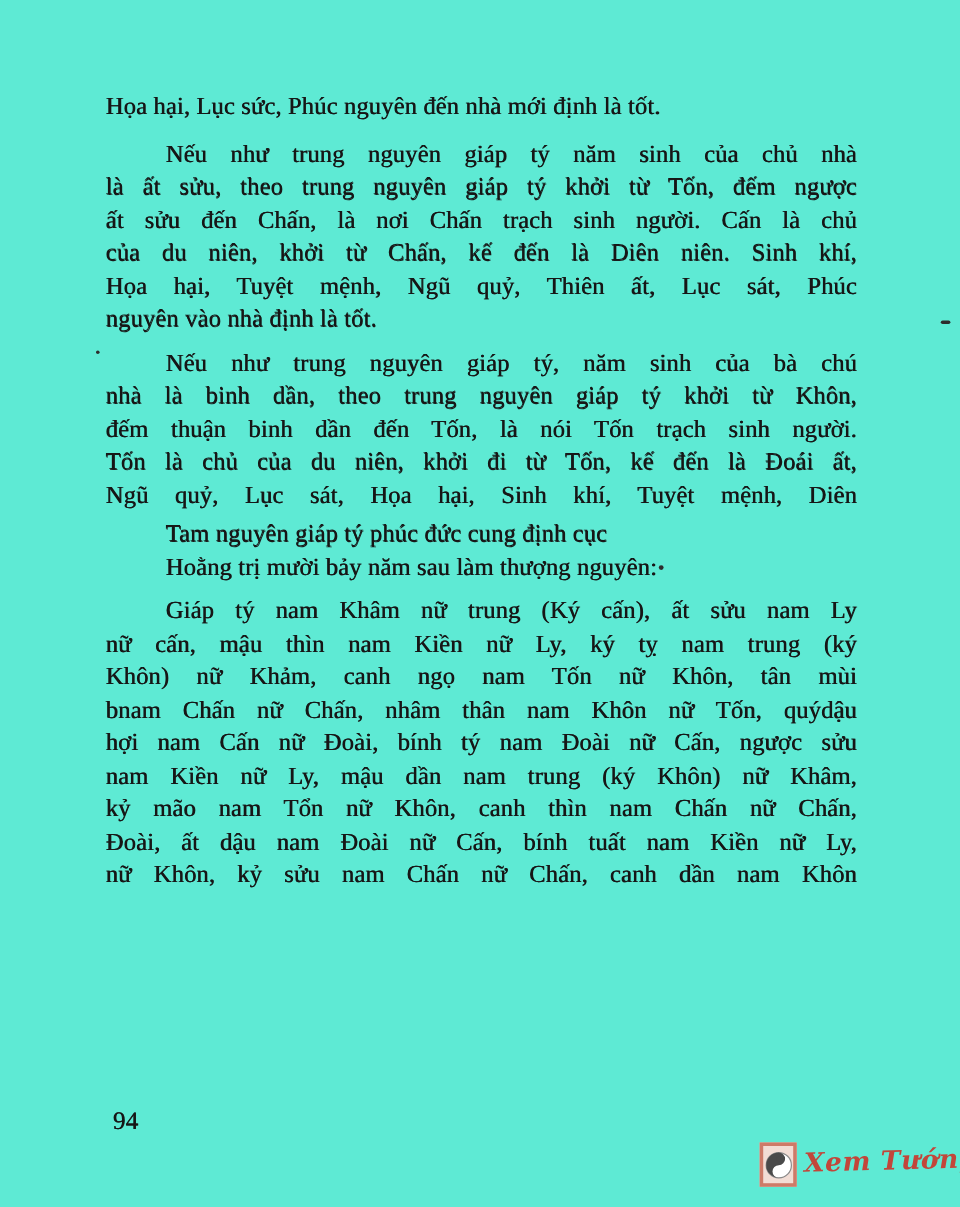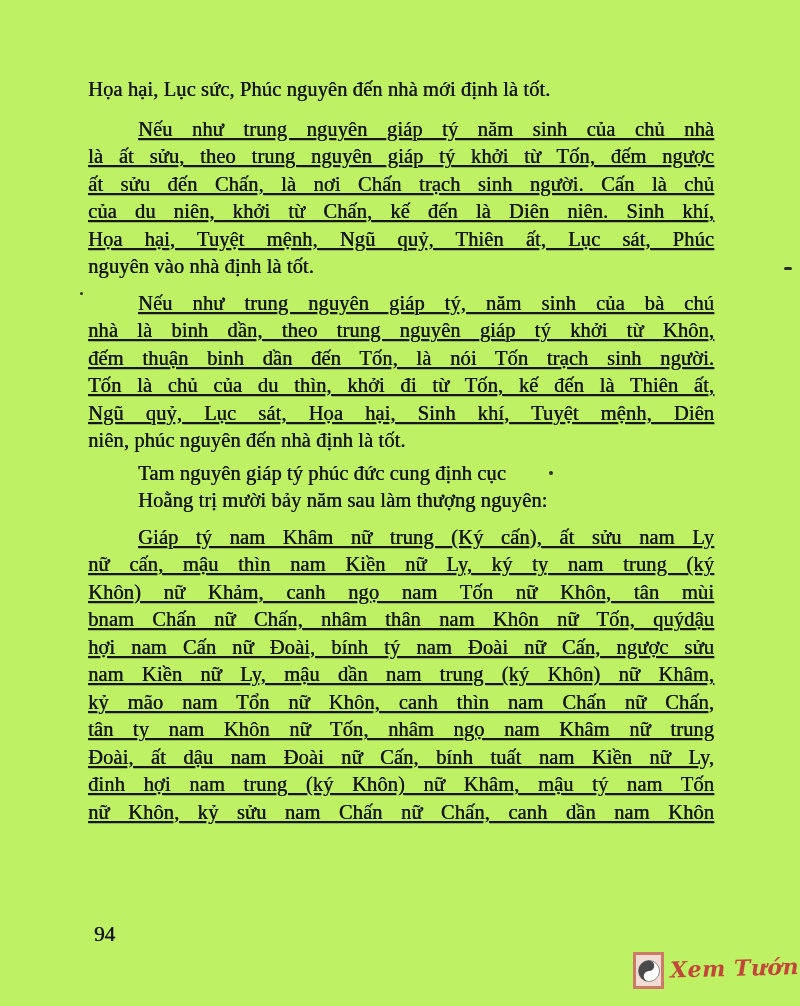--- a/index.html
+++ b/index.html
@@ -4,38 +4,37 @@
 <style>
   html,body{margin:0;padding:0;}
   body{
     width:800px;height:1006px;
     background:#ffffff;
     font-family:"Liberation Serif", serif;
     color:#161616;
     position:relative;
     overflow:hidden;
   }
-  .page{position:absolute;inset:0;background:#bef264;}
+  .page{position:absolute;inset:0;background:#5eead4;}
   .text-block{
     position:absolute;
     left:88px;top:76px;width:626px;
     font-size:20.5px;
     text-shadow:0.45px 0.25px 0 #1b1b1b; 
     letter-spacing:0.1px;
   }
   .line{
     height:27.5px;
     line-height:27.5px;
     white-space:nowrap;
   }
   .line.just{
     white-space:normal;
     text-align:justify;
     text-align-last:justify;
-    text-decoration:underline;
   }
   .line.indent{padding-left:50px;}
   .g12{margin-top:12px;}
   .g9{margin-top:9px;}
   .g2{margin-top:5px;}
   .page-number{
     position:absolute;
     left:94px;top:921px;
     font-size:21px;line-height:27px;
     text-shadow:0.4px 0.2px 0 #1b1b1b;
@@ -80,35 +79,32 @@
     <div class="line">Họa hại, Lục sức, Phúc nguyên đến nhà mới định là tốt.</div>
     <div class="line just indent g12">Nếu như trung nguyên giáp tý năm sinh của chủ nhà</div>
     <div class="line just">là ất sửu, theo trung nguyên giáp tý khởi từ Tốn, đếm ngược</div>
     <div class="line just">ất sửu đến Chấn, là nơi Chấn trạch sinh người. Cấn là chủ</div>
     <div class="line just">của du niên, khởi từ Chấn, kế đến là Diên niên. Sinh khí,</div>
     <div class="line just">Họa hại, Tuyệt mệnh, Ngũ quỷ, Thiên ất, Lục sát, Phúc</div>
     <div class="line">nguyên vào nhà định là tốt.</div>
     <div class="line just indent g9">Nếu như trung nguyên giáp tý, năm sinh của bà chú</div>
     <div class="line just">nhà là binh dần, theo trung nguyên giáp tý khởi từ Khôn,</div>
     <div class="line just">đếm thuận binh dần đến Tốn, là nói Tốn trạch sinh người.</div>
-    <div class="line just">Tốn là chủ của du thìn, khởi đi từ Tốn, kế đến là Thiên ất,</div>
+    <div class="line just">Tốn là chủ của du niên, khởi đi từ Tốn, kế đến là Đoái ất,</div>
     <div class="line just">Ngũ quỷ, Lục sát, Họa hại, Sinh khí, Tuyệt mệnh, Diên</div>
-    <div class="line">niên, phúc nguyên đến nhà định là tốt.</div>
     <div class="line indent g2">Tam nguyên giáp tý phúc đức cung định cục</div>
     <div class="line indent">Hoằng trị mười bảy năm sau làm thượng nguyên:</div>
     <div class="line just indent g9">Giáp tý nam Khâm nữ trung (Ký cấn), ất sửu nam Ly</div>
     <div class="line just">nữ cấn, mậu thìn nam Kiền nữ Ly, ký tỵ nam trung (ký</div>
     <div class="line just">Khôn) nữ Khảm, canh ngọ nam Tốn nữ Khôn, tân mùi</div>
     <div class="line just">bnam Chấn nữ Chấn, nhâm thân nam Khôn nữ Tốn, quýdậu</div>
     <div class="line just">hợi nam Cấn nữ Đoài, bính tý nam Đoài nữ Cấn, ngược sửu</div>
     <div class="line just">nam Kiền nữ Ly, mậu dần nam trung (ký Khôn) nữ Khâm,</div>
     <div class="line just">kỷ mão nam Tổn nữ Khôn, canh thìn nam Chấn nữ Chấn,</div>
-    <div class="line just">tân ty nam Khôn nữ Tốn, nhâm ngọ nam Khâm nữ trung</div>
     <div class="line just">Đoài, ất dậu nam Đoài nữ Cấn, bính tuất nam Kiền nữ Ly,</div>
-    <div class="line just">đinh hợi nam trung (ký Khôn) nữ Khâm, mậu tý nam Tốn</div>
     <div class="line just">nữ Khôn, kỷ sửu nam Chấn nữ Chấn, canh dần nam Khôn</div>
   </main>
 
   <div class="page-number">94</div>
 
   <span class="speck a"></span>
   <span class="speck b"></span>
   <span class="speck c"></span>
 
   <div class="watermark">

